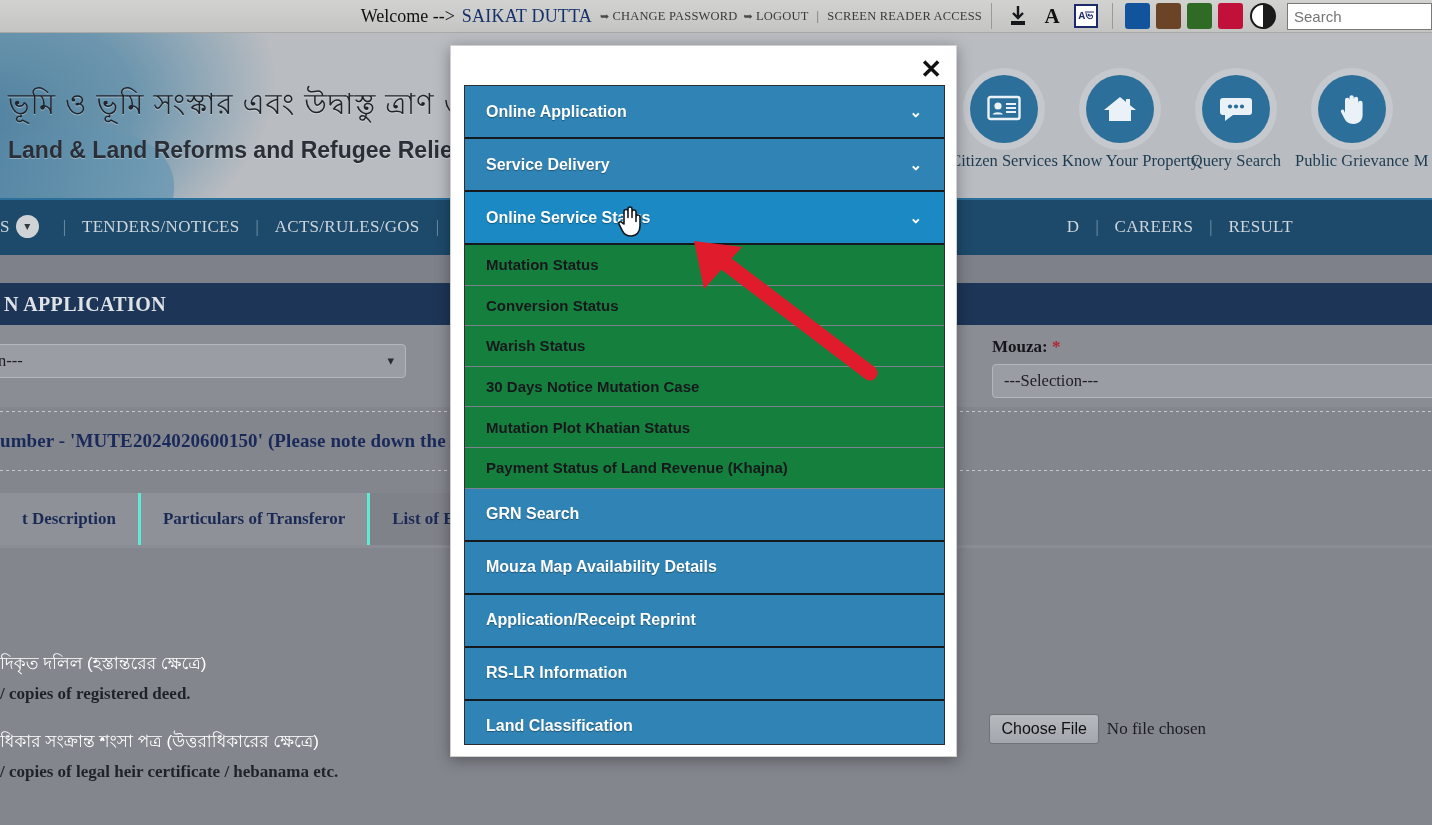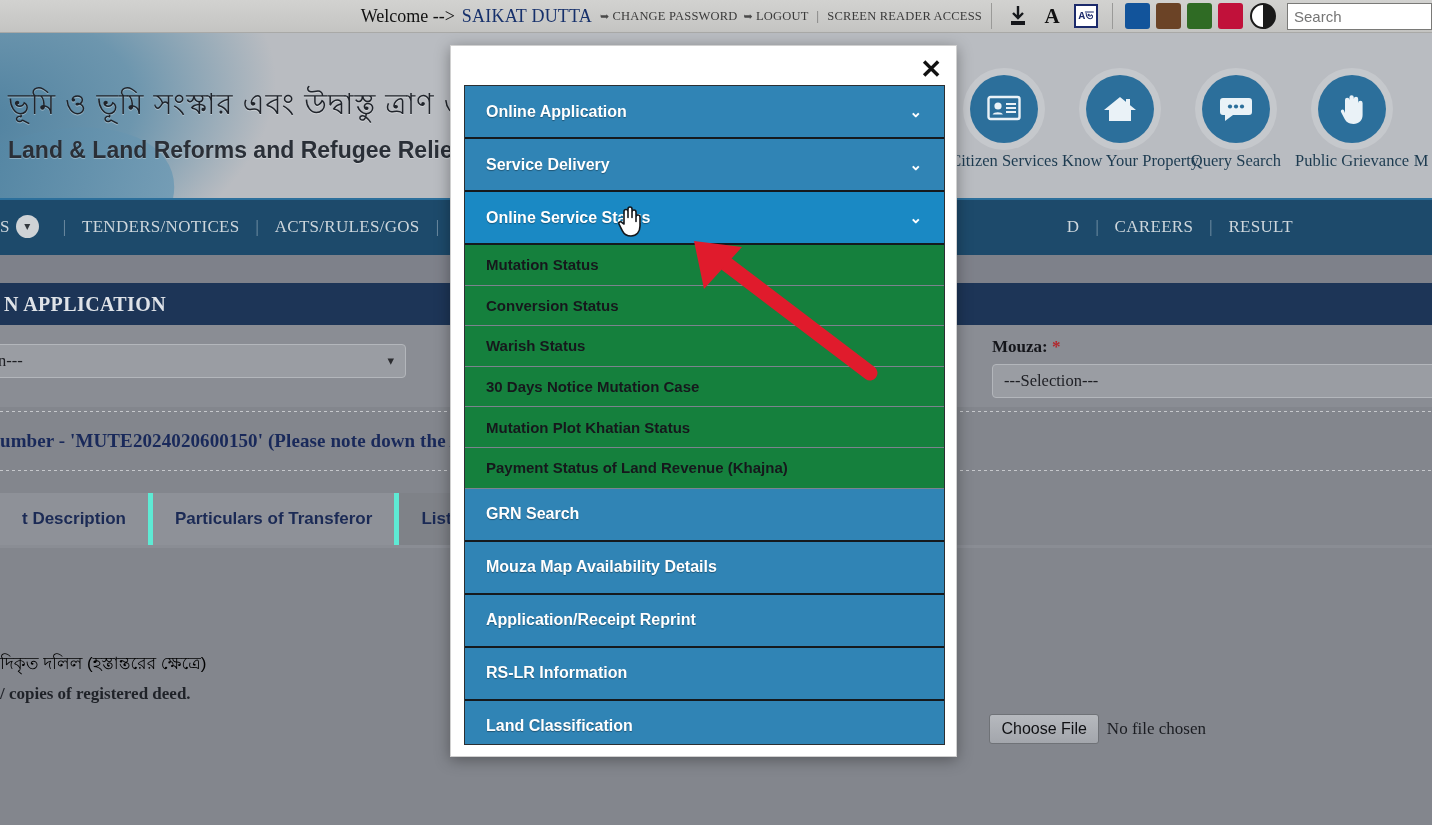--- a/index.html
+++ b/index.html
@@ -130,29 +130,29 @@
 
   .divider-dots { height:1px; background: repeating-linear-gradient(90deg,#c6c8cc 0 3px, transparent 3px 6px); margin: 4px 0; }
   .appnum {
     font-family:"Liberation Serif", serif; font-weight:bold; font-size:19px; color:#19295a;
     padding: 14px 0 14px 0; white-space:nowrap; letter-spacing:.1px;
   }
 
   .tabs { display:flex; height: 52px; align-items:stretch; margin-top: 22px; }
   .tab {
     display:flex; align-items:center; padding: 0 22px;
-    font-family:Liberation Sans, sans-serif; font-weight:bold; font-size:17px; color:#1b2a55;
-    background:#8e9198; border-right:5px solid #5eead4;
+    font-family:Liberation Serif, serif; font-weight:bold; font-size:17px; color:#1b2a55;
+    background:#8e9198; border-right:3px solid #5eead4;
   }
   .tab.active { background:#7f8288; }
   .tabs-underline { height: 3px; background:#8a8d94; }
 
   .enclosure-body { padding-top: 18px; }
   .enc-row { padding: 6px 0; }
-  .enc-bn { font-family:"Liberation Sans", sans-serif; font-size:17px; color:#000000; white-space:nowrap; }
+  .enc-bn { font-family:"Liberation Sans", sans-serif; font-size:17px; color:#ffffff; white-space:nowrap; }
   .enc-en { font-family:"Liberation Serif", serif; font-weight:bold; font-size:17px; color:#1f2228; margin-top:6px; white-space:nowrap; }
 
   .file-row { position:absolute; right: 226px; top: 459px; display:flex; align-items:center; gap:8px; }
   .choose-file {
     background: linear-gradient(#b6b9be,#a3a6ac); border:1px solid #6f7277; border-radius:3px;
     font-family:"Liberation Sans", sans-serif; font-size:16px; color:#101114; padding: 5px 11px;
   }
   .no-file { font-family:"Liberation Serif", serif; font-size:17px; color:#1b1d22; }
 
   
@@ -370,20 +370,24 @@
         <span>List of Enclosur</span>
       </div>
     </div>
     <div class="tabs-underline"></div>
 
     <div class="enclosure-body" style="padding-top:96px">
       <div class="enc-row">
         <div class="enc-bn">দিকৃত দলিল (হস্তান্তরের ক্ষেত্রে)</div>
         <div class="enc-en">/ copies of registered deed.</div>
       </div>
+      <div class="enc-row" style="padding-top:18px">
+        <div class="enc-bn">ধিকার সংক্রান্ত শংসা পত্র (উত্তরাধিকারের ক্ষেত্রে)</div>
+        <div class="enc-en">/ copies of legal heir certificate / hebanama etc.</div>
+      </div>
     </div>
 
     <div class="file-row">
       <div class="choose-file">Choose File</div>
       <div class="no-file">No file chosen</div>
     </div>
   </div>
 
   <div class="modal-shell">
     <div class="modal-close">✕</div>

